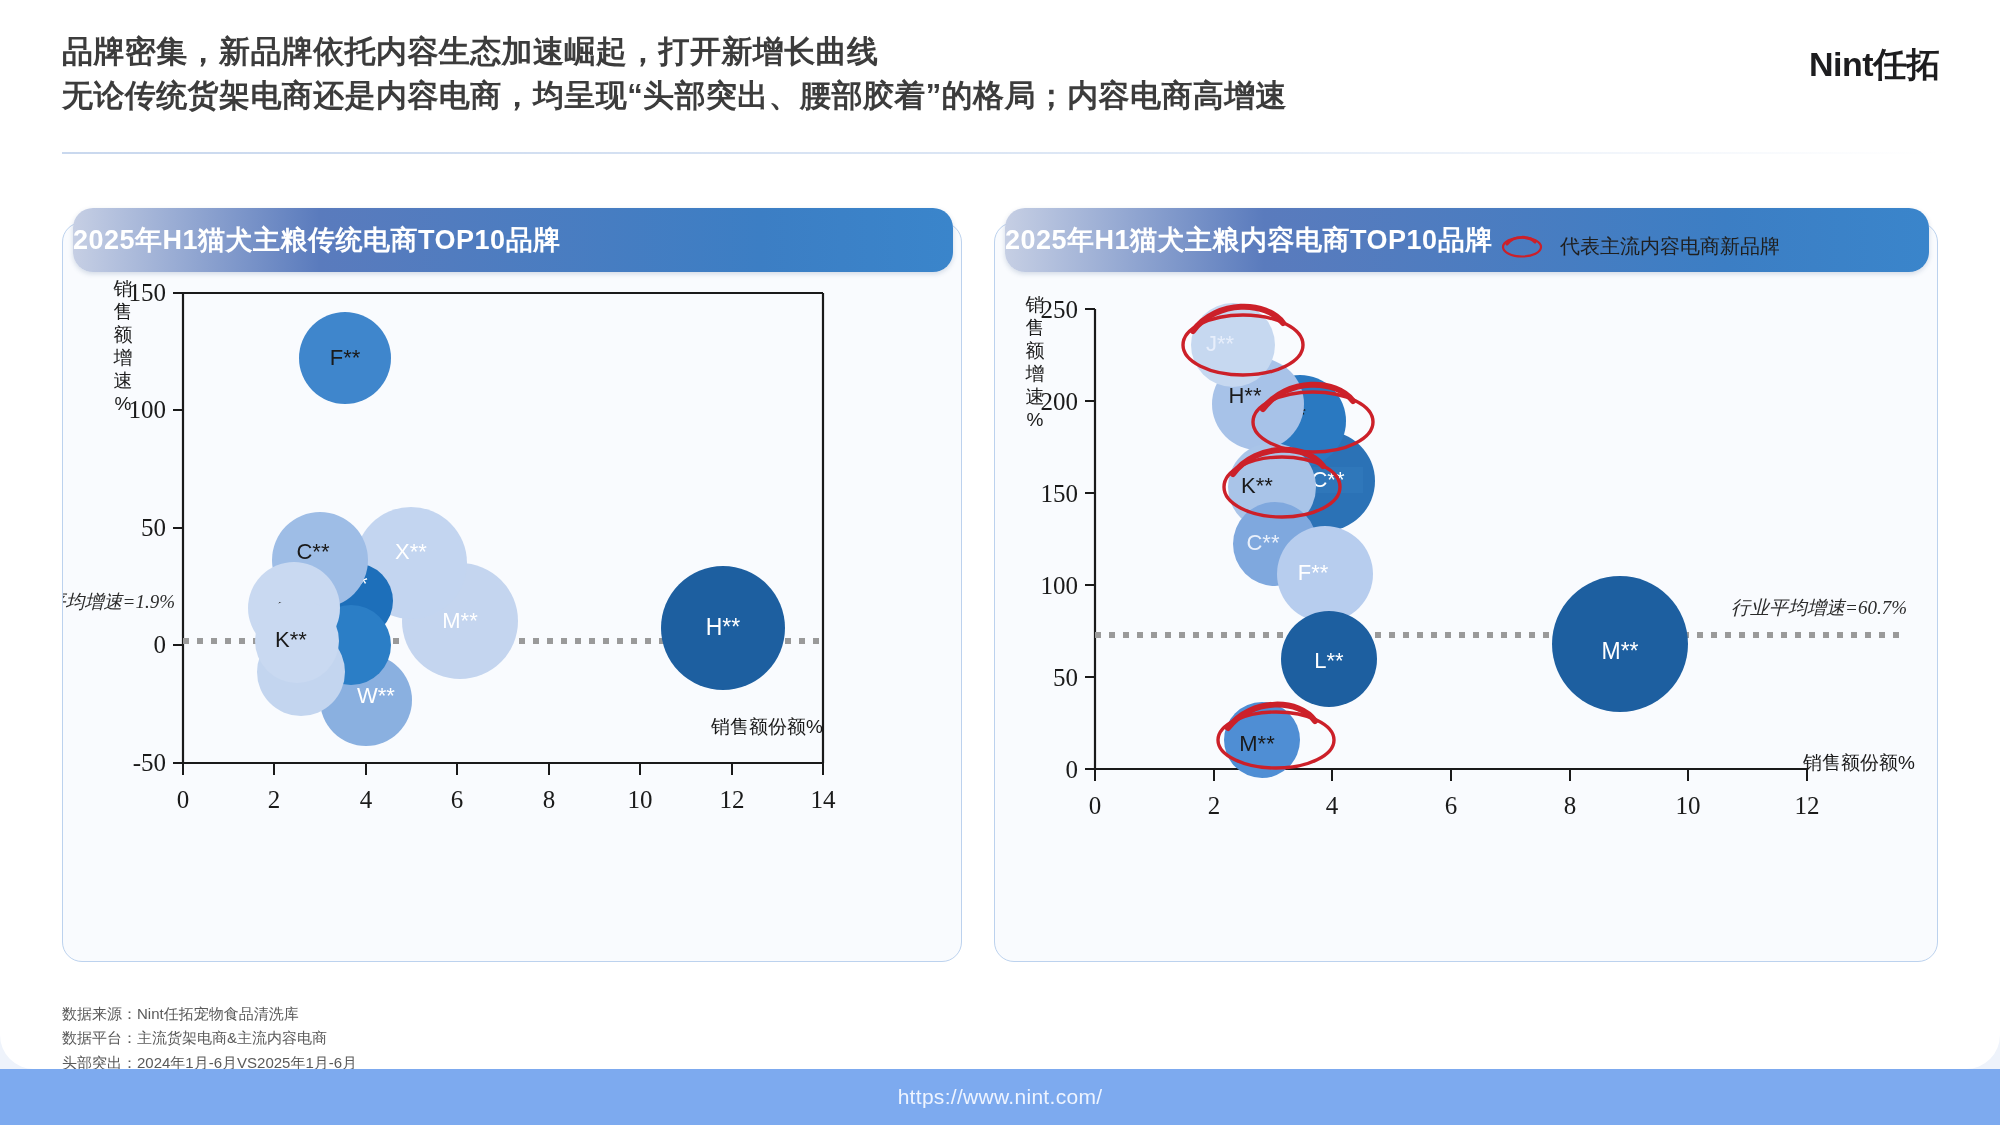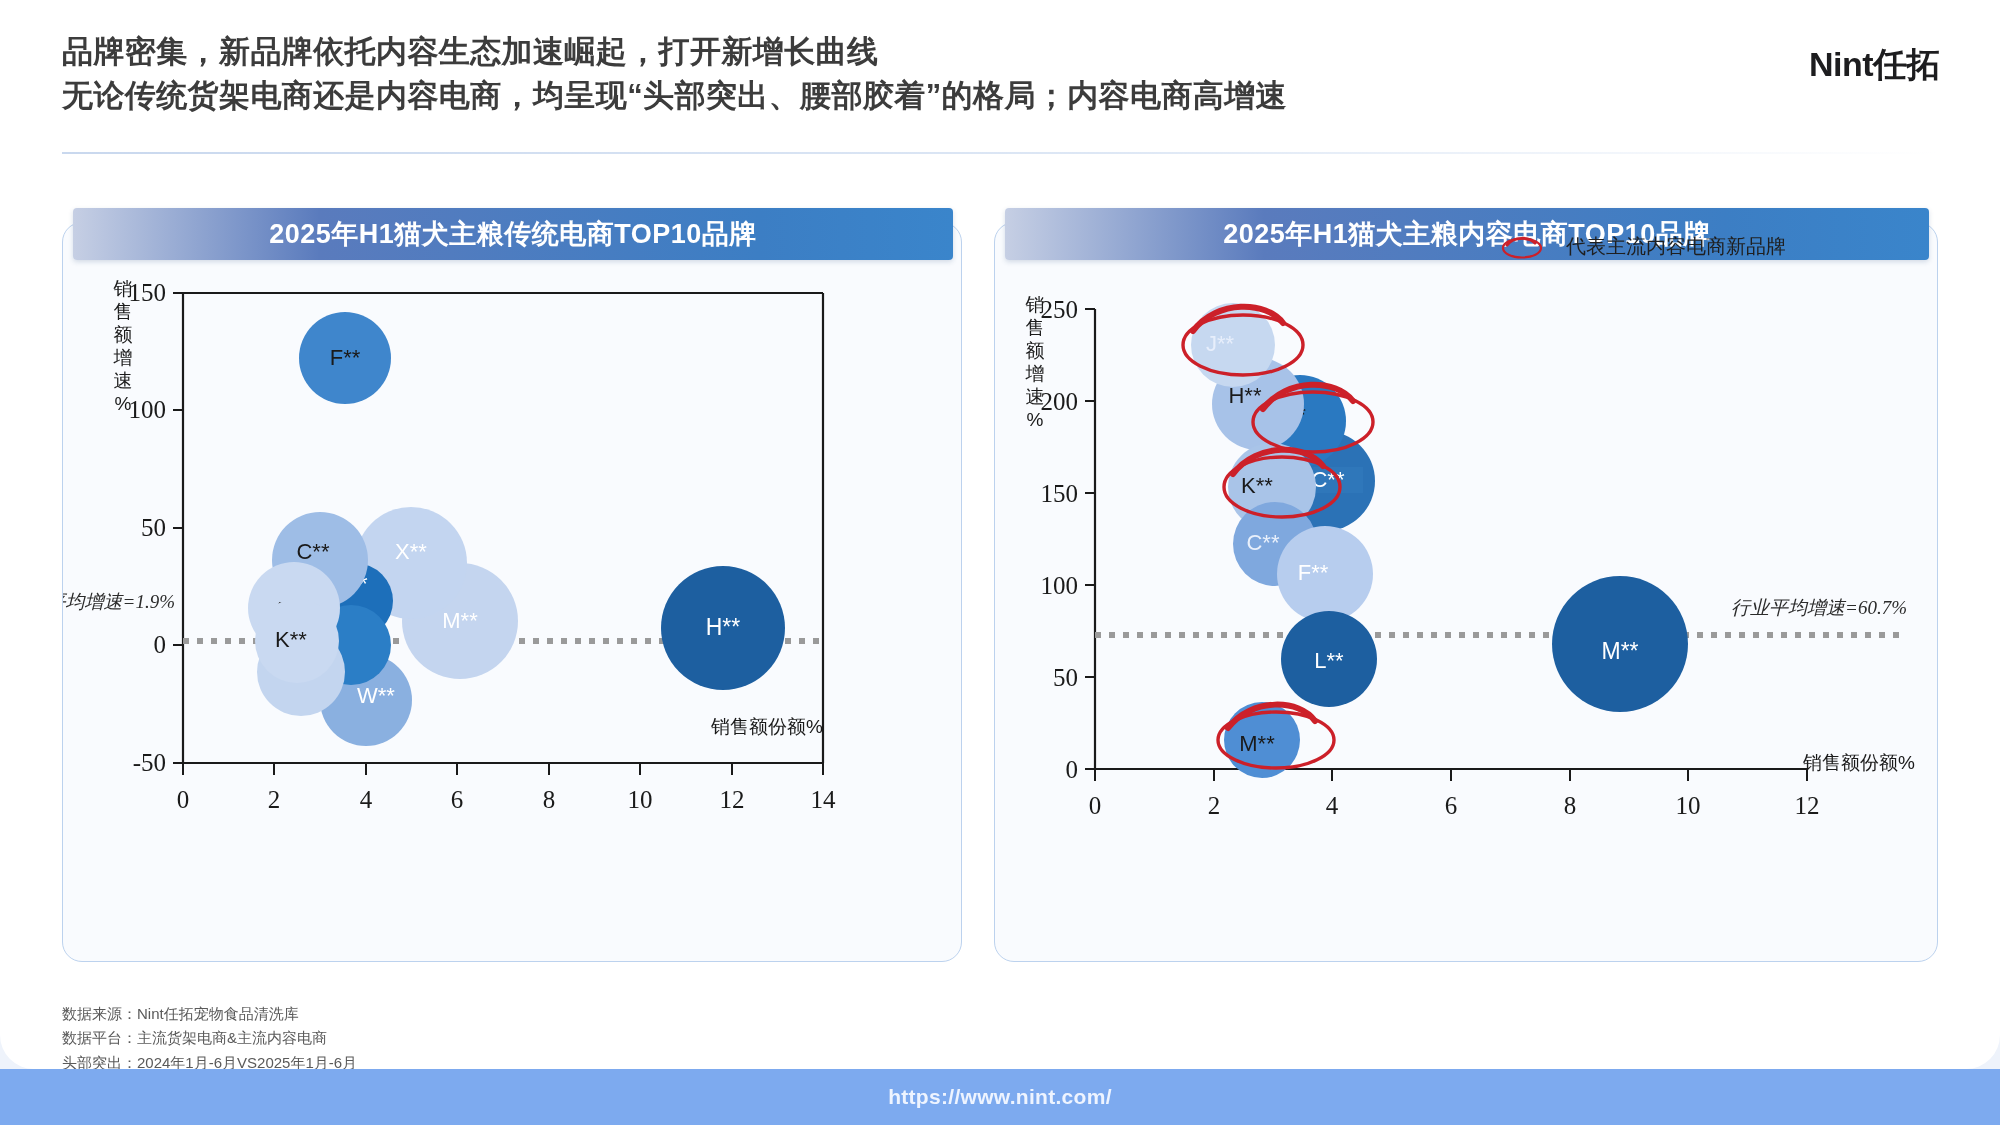--- a/index.html
+++ b/index.html
@@ -51,24 +51,24 @@
     position:absolute;top:222px;height:740px;
     background:#f9fbfe;
     border:1.5px solid #bcd2ee;
     border-radius:20px;
     box-sizing:border-box;
   }
   #card-left{left:62px;width:900px;}
   #card-right{left:994px;width:944px;}
 
   .card-title-bar{
-    position:absolute;left:10px;top:-15px;height:52px;
-    border-radius:4px;
+    position:absolute;left:10px;top:-15px;height:64px;
+    border-radius:20px;
     background:linear-gradient(90deg,#c6cfe4 0%,#5a7bbd 28%,#3c7ec4 78%,#3a85cb 100%);
-    display:flex;align-items:center;justify-content:center;
+    display:flex;align-items:center;justify-content:flex-start;
     box-shadow:0 2px 5px rgba(40,70,120,.18);
   }
   #card-left .card-title-bar{width:880px;}
   #card-right .card-title-bar{width:924px;}
   .card-title-text{
     color:#ffffff;font-size:27px;font-weight:bold;letter-spacing:.5px;
     white-space:nowrap;
   }
 
   
@@ -78,36 +78,36 @@
   .plot svg{display:block;}
 
   .axtxt{font-family:"Liberation Serif","DejaVu Serif",serif;fill:#1a1a1a;}
   .bub-label{font-family:"Liberation Sans","DejaVu Sans",sans-serif;text-anchor:middle;dominant-baseline:middle;}
   .cn{font-family:"Liberation Sans","DejaVu Sans",sans-serif;}
   .avg-note{font-family:"Liberation Serif","DejaVu Serif",serif;font-style:italic;font-size:19px;fill:#2b2b2b;}
 
   
   #legend{
     position:absolute;left:505px;top:10px;
-    display:flex;align-items:center;gap:22px;
+    display:flex;align-items:flex-start;gap:16px;
   }
   #legend-text{font-size:20px;color:#1f1f1f;white-space:nowrap;}
 
   
   #footnotes{
     position:absolute;left:62px;top:1002px;
     font-size:15px;line-height:1.62;color:#5a5a5a;
   }
   #footnotes div{white-space:nowrap;}
   #urlbar{
     position:absolute;left:0;bottom:0;width:2000px;height:56px;
     background:#7daaef;
     display:flex;align-items:center;justify-content:center;
   }
-  #url-text{color:#eef4ff;font-size:21px;letter-spacing:.3px;font-weight:bold;}
+  #url-text{color:#eef4ff;font-size:21px;letter-spacing:.3px;}
 </style>
 </head>
 <body>
 
 <div id="page">
   <div id="page-inner"></div>
 
   <div id="header">
     <div id="headline">
       <div>品牌密集，新品牌依托内容生态加速崛起，打开新增长曲线</div>

